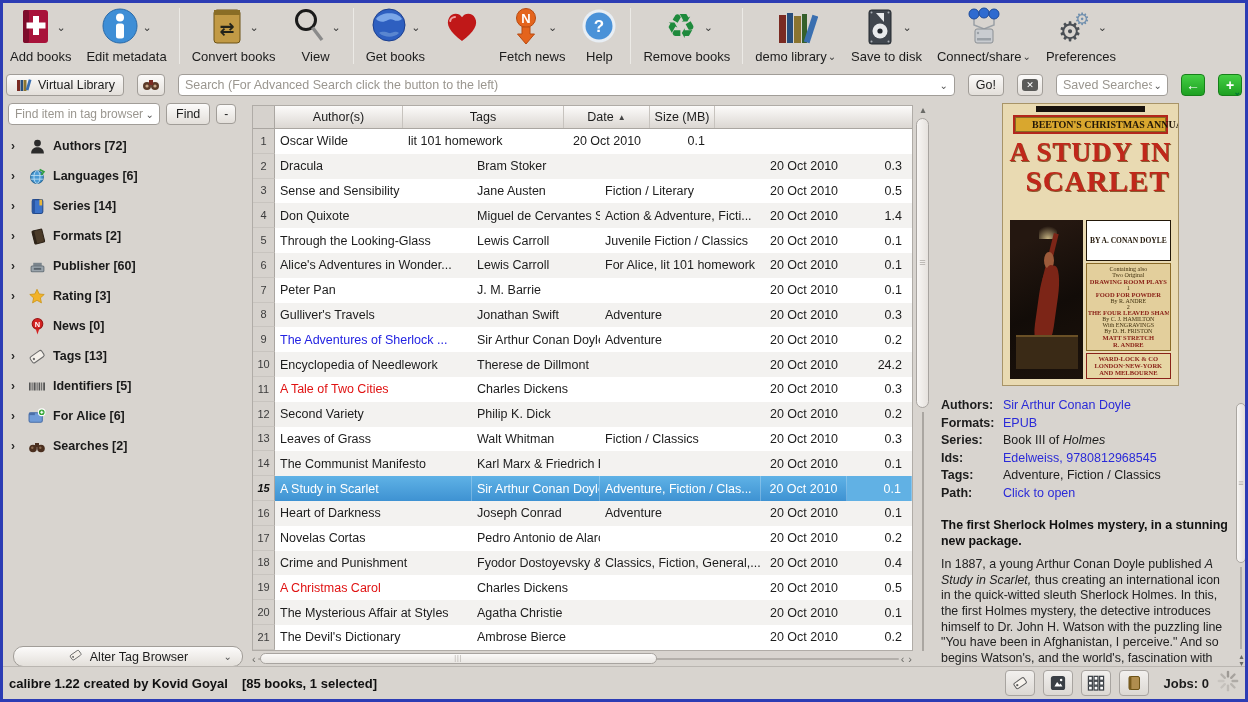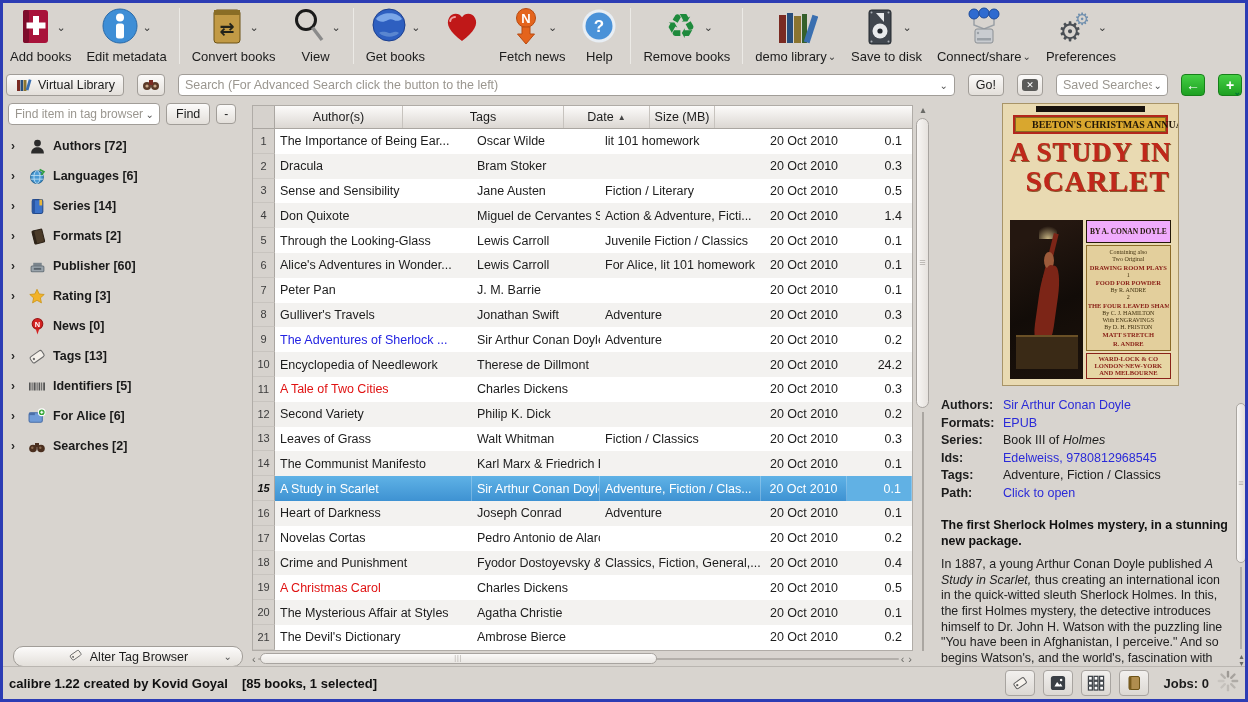--- a/index.html
+++ b/index.html
@@ -113,22 +113,22 @@
   #cover-title2 { font-size:29px; margin-left:14px; }
   #cover-lower { position:absolute; left:7px; right:7px; top:116px; bottom:6px; display:flex; gap:3px; }
   #cover-art { width:47%; background:linear-gradient(155deg,#241710 15%,#120c08 55%,#1c120b); position:relative; }
   .fig-body { position:absolute; left:38%; top:28%; width:26%; height:48%; background:#7c2517; border-radius:40% 40% 20% 20%; transform:rotate(8deg); }
   .fig-arm { position:absolute; left:52%; top:8%; width:7%; height:30%; background:#7c2517; transform:rotate(14deg); }
   .fig-head { position:absolute; left:47%; top:20%; width:14%; height:11%; background:#9c5a3a; border-radius:50%; }
   .fig-desk { position:absolute; left:8%; bottom:6%; right:6%; height:22%; background:#3a2a16; border-top:2px solid #6a5026; }
   .fig-rays { position:absolute; left:40%; top:2%; width:24%; height:10%; background:
      radial-gradient(circle at 50% 100%, rgba(240,220,160,.8), transparent 70%); }
   #cover-right { width:53%; display:flex; flex-direction:column; gap:2px; }
-  #cover-byline { background:#f0abfc; border:1px solid #221708; color:#221708; font-weight:bold;
-    font-size:7.5px; text-align:center; padding:6px 0; white-space:nowrap;}
+  #cover-byline { background:#ffffff; border:1px solid #221708; color:#221708; font-weight:bold;
+    font-size:7.5px; text-align:center; padding:15px 0; white-space:nowrap;}
   #cover-panel { flex:1; border:1px solid #8a6a28; background:#e3cf9c; padding:2px 1px; overflow:hidden;
     display:flex; flex-direction:column; justify-content:space-evenly;}
   .cl { text-align:center; white-space:nowrap; overflow:hidden; }
   .cl-caps { font-size:6.5px; font-weight:bold; color:#8a2218; }
   .cl-small { font-size:6px; color:#41310f; }
   #cover-pub { border:1px solid #8a2218; color:#8a2218; background:#e6d6a4; font-weight:bold;
     font-size:6.5px; text-align:center; padding:1px 0 2px; }
   
   #details-fields { position:absolute; left:938px; top:394px; width:290px; font-size:12.5px; }
   .df-row { display:flex; line-height:17.5px; }
@@ -553,21 +553,20 @@
           <span>Date</span>
           <span class="sort-glyph">▲</span>
         </div>
         <div class="hcell col-size">
           <span>Size (MB)</span>
         </div>
       </div>
     <div id="t-body">
         <div class="t-row odd">
           <div class="t-num">1</div>
-          <div class="t-cell c-title col-title">The Importance of Being Ear...</div>
           <div class="t-cell c-authors col-authors">Oscar Wilde</div>
           <div class="t-cell c-tags col-tags">lit 101 homework</div>
           <div class="t-cell c-date col-date">20 Oct 2010</div>
           <div class="t-cell c-size col-size">0.1</div>
         </div>
         <div class="t-row even">
           <div class="t-num">2</div>
           <div class="t-cell c-title col-title">Dracula</div>
           <div class="t-cell c-authors col-authors">Bram Stoker</div>
           <div class="t-cell c-tags col-tags"></div>

